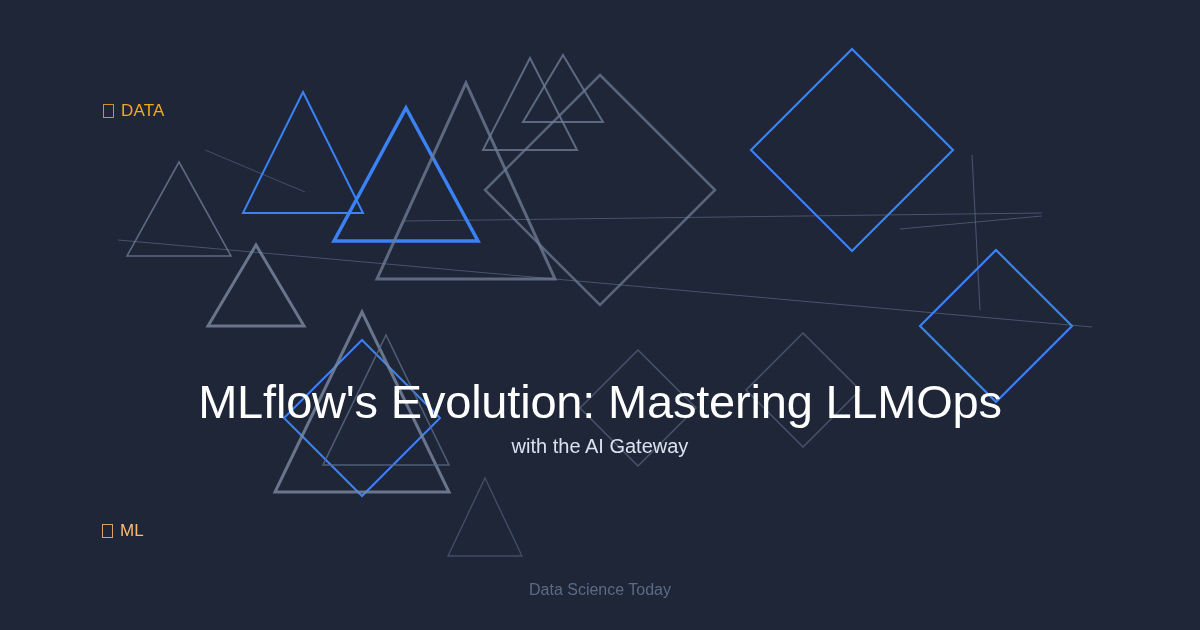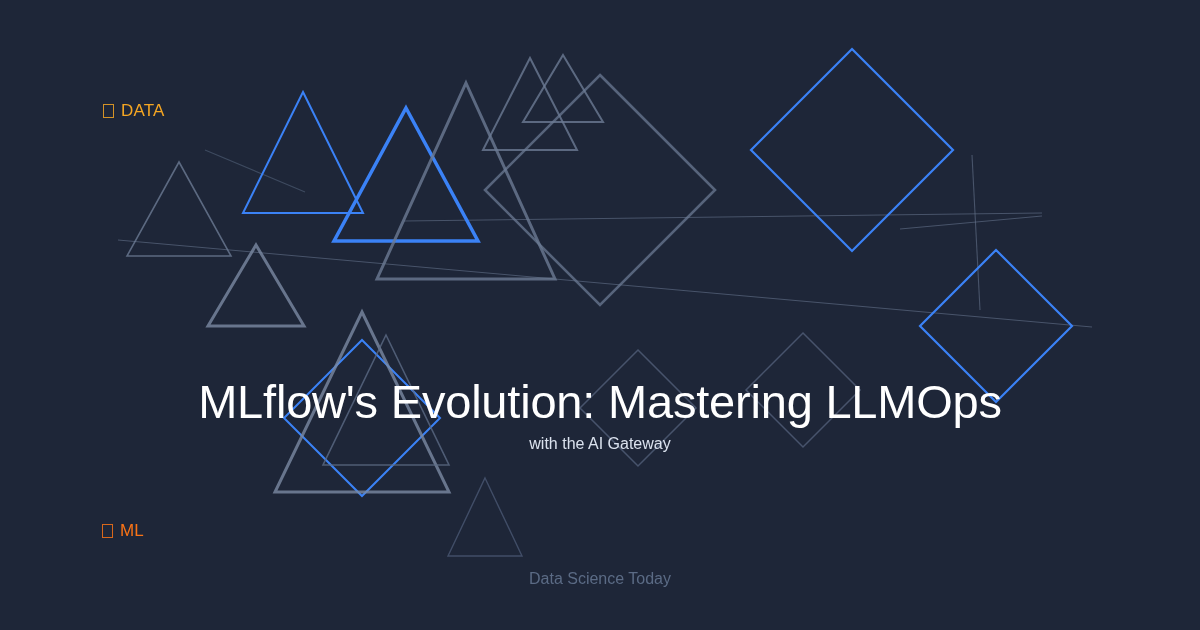--- a/index.html
+++ b/index.html
@@ -71,21 +71,21 @@
     line-height: 1.1;
     letter-spacing: -0.2px;
   }
   #subtitle {
     position: absolute;
     top: 435px;
     left: 0;
     width: 1200px;
     text-align: center;
     color: #dbe2ee;
-    font-size: 16px;
+    font-size: 20px;
     font-weight: 400;
   }
   #topic {
     position: absolute;
     top: 486px;
     left: 0;
     width: 1200px;
     text-align: center;
     color: #8d9bb3;
     font-size: 23px;
@@ -129,24 +129,24 @@
       <polygon points="362,312 449,492 275,492" stroke="#7a8aa3" stroke-width="3" fill="none" opacity="0.8"></polygon>
       <polygon points="386,335 449,465 323,465" stroke="#5b6a85" stroke-width="1.6" fill="none" opacity="0.8"></polygon>
       <polygon points="485,478 522,556 448,556" stroke="#4a5873" stroke-width="1.4" fill="none" opacity="0.8"></polygon>
     </svg>
 
   <div class="tag" id="tag-data" style="color: rgb(245, 166, 35); left: 103px; top: 101px;">
     <span class="tag-glyph"></span>
     <span>DATA</span>
   </div>
 
-  <div class="tag" id="tag-ml" style="color: #f97316; left: 102px; top: 521px;">
+  <div class="tag" id="tag-ml" style="color: #fdba74; left: 102px; top: 521px;">
     <span class="tag-glyph"></span>
     <span>ML</span>
   </div>
 
   <div id="text-block">
     <div id="title" style="color: rgb(255, 255, 255);">MLflow's Evolution: Mastering LLMOps</div>
     <div id="subtitle" style="color: rgb(219, 226, 238);">with the AI Gateway</div>
-    <div id="footer" style="color: rgb(91, 107, 133);">Data Science Today</div>
+    <div id="footer" style="color: rgb(91, 107, 133); margin-top: 11px;">Data Science Today</div>
   </div>
 
 </div>
 
 </body></html>

